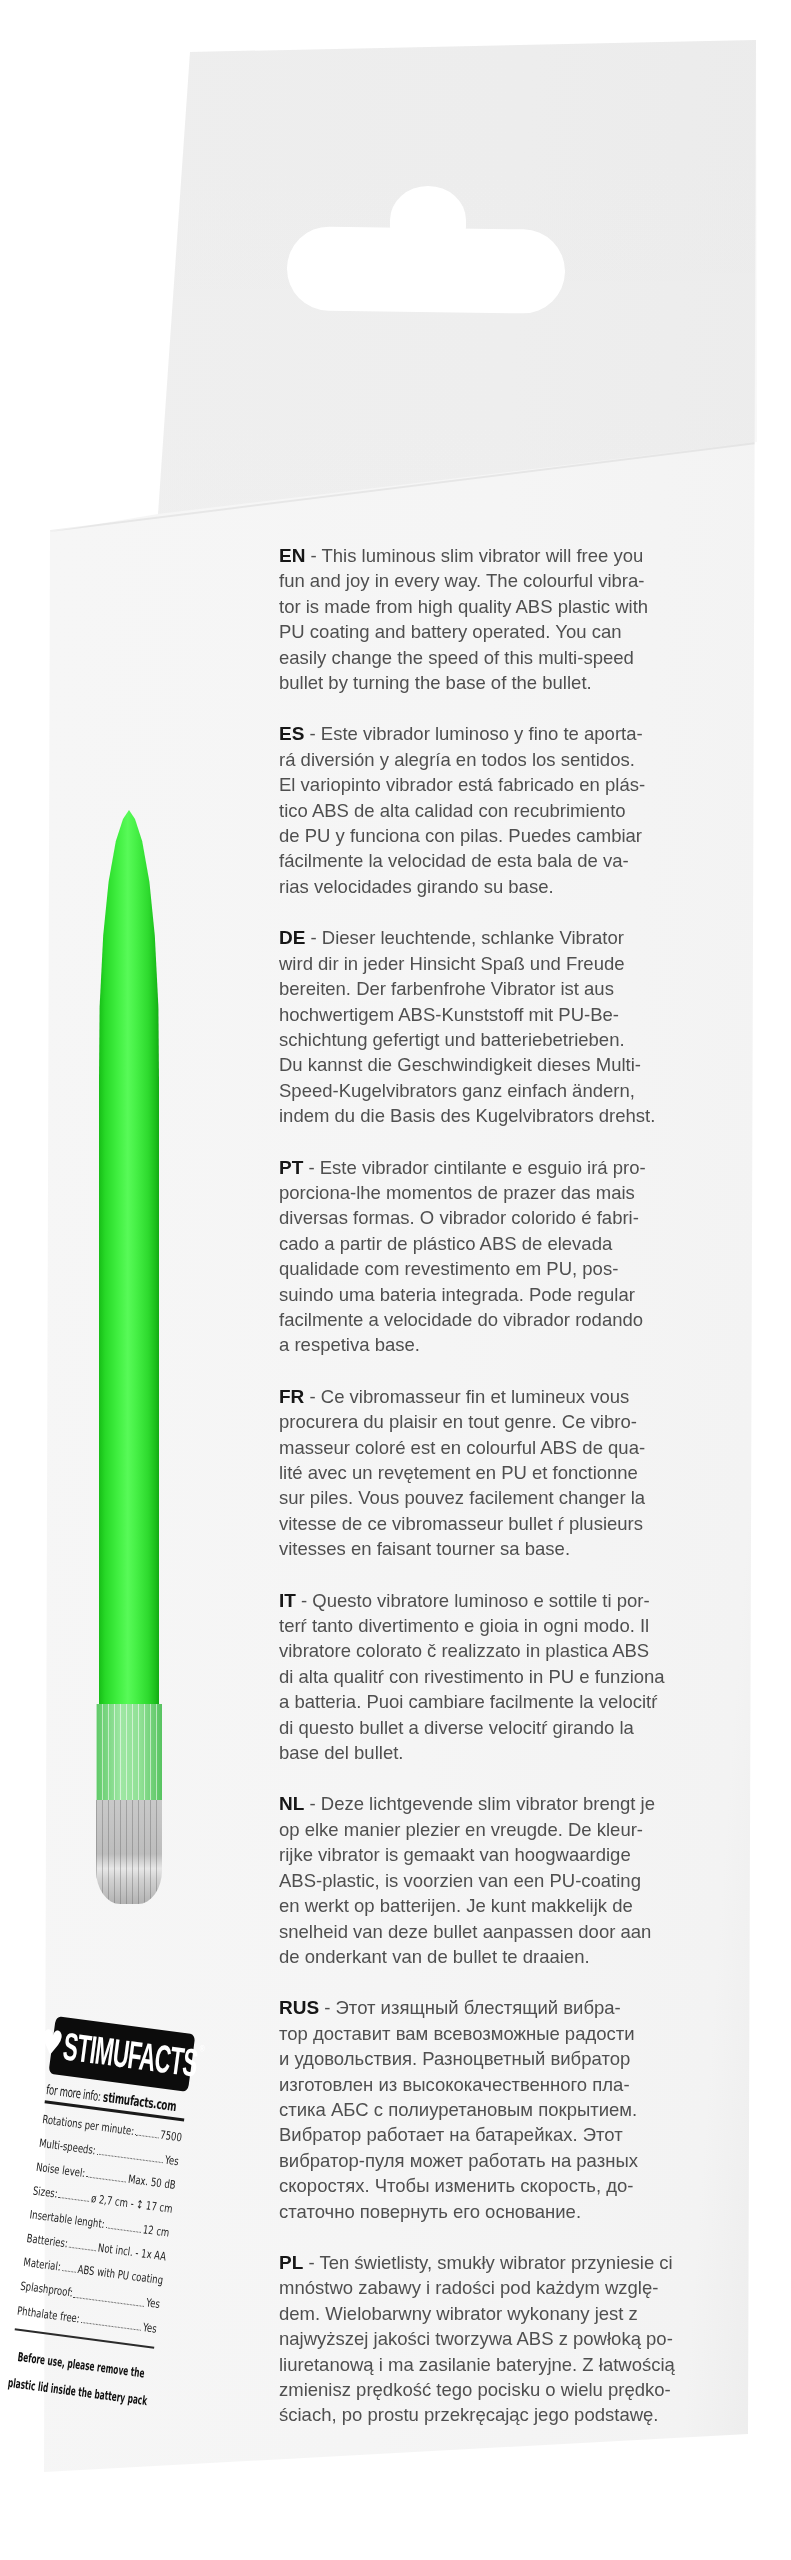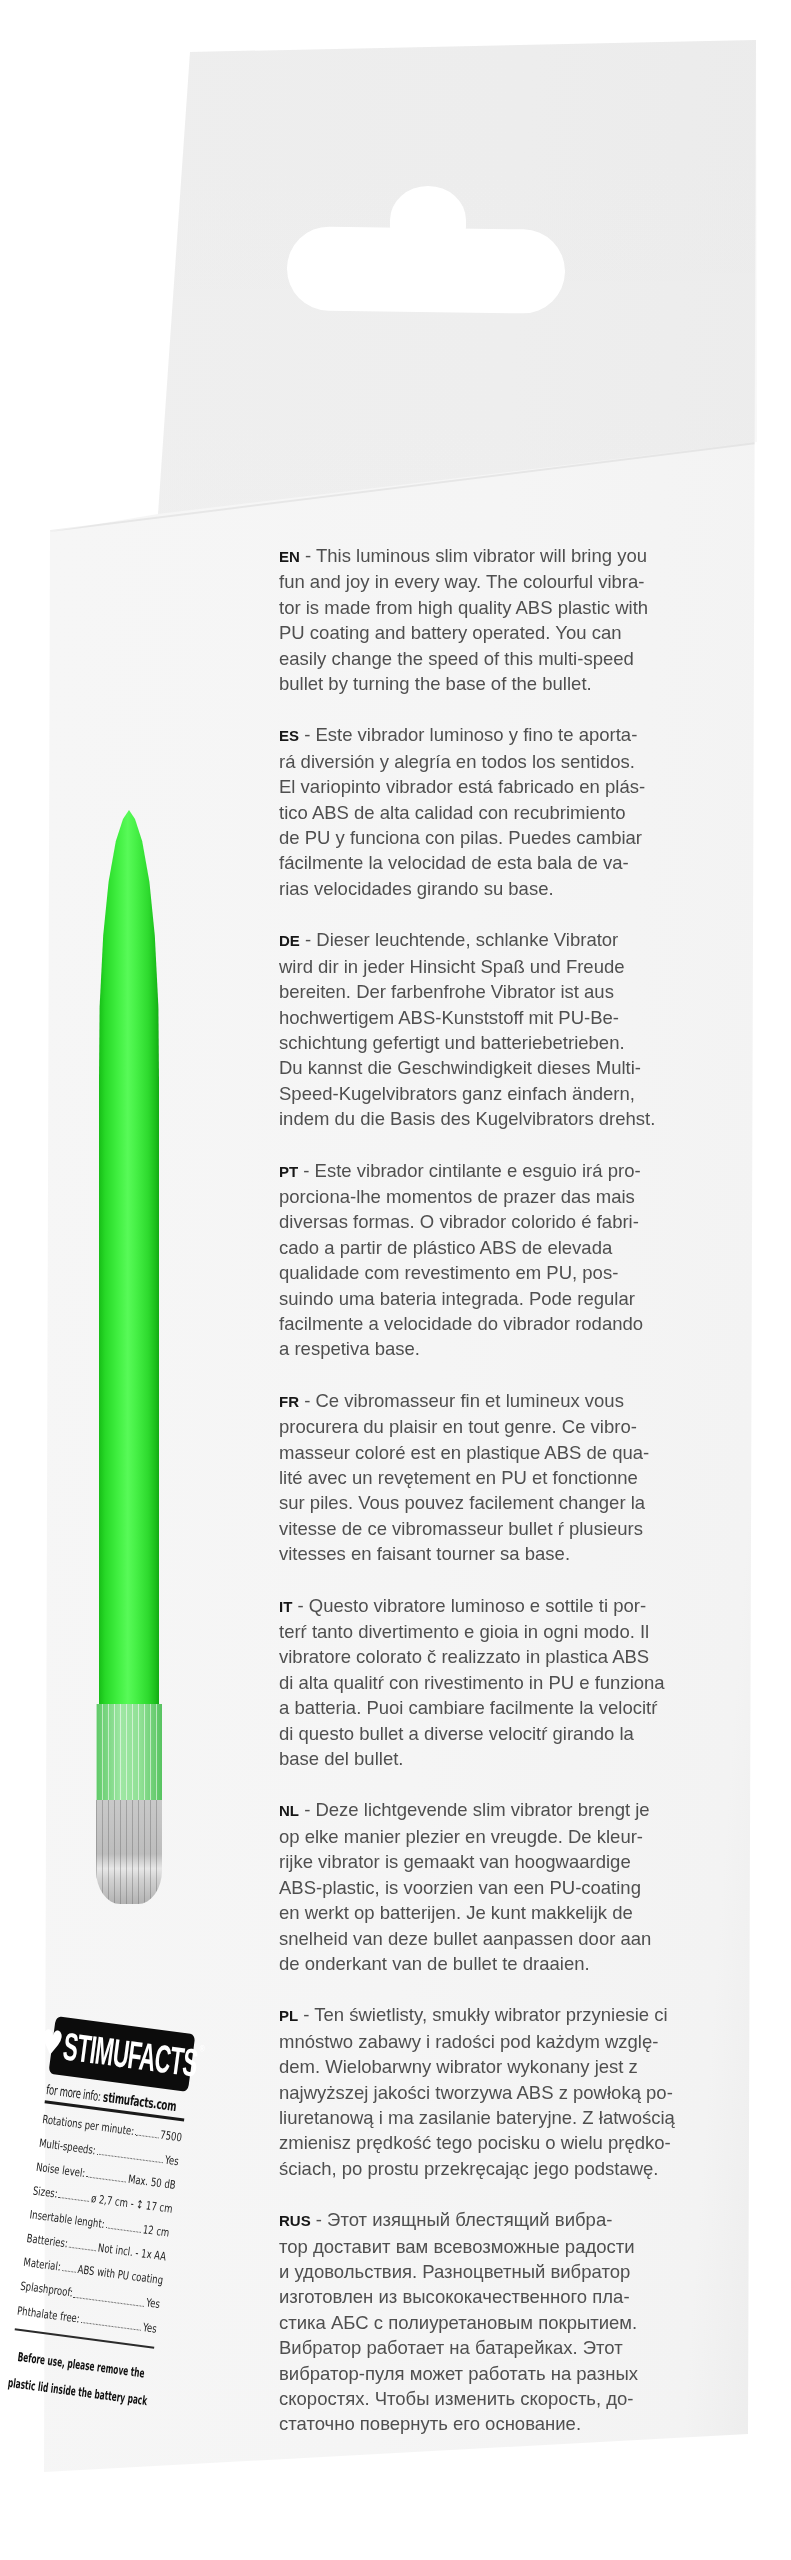--- a/index.html
+++ b/index.html
@@ -60,21 +60,21 @@
   .leader{flex:1;border-bottom:1.5px dotted #4a4a4a;margin:0 2px 2px;min-width:4px;}
   .sdivider{border-bottom:2.5px solid #2b2b2b;margin:2px 0 12px;}
   .warning{width:238px;transform:scaleX(0.8);transform-origin:0 0;
     font-weight:bold;font-size:12.5px;line-height:27px;white-space:pre-line;
     text-align:center;color:#101010;}
 
   
   .paras{position:absolute;left:279px;top:543px;width:420px;}
   .para{margin:0 0 26px 0;font-size:18.5px;line-height:25.4px;color:#4f4f4f;
     text-align:justify;}
-  .lang{font-weight:bold;color:#171717;font-size:15px;}
+  .lang{font-weight:bold;color:#171717;font-size:19px;}
   .ptext{white-space:pre-line;}
 </style>
 </head>
 <body>
 
 <div class="scene">
 
   <div class="box-shape"></div>
   <div class="tab-shade"></div>
   <div class="crease"></div>
@@ -144,21 +144,21 @@
           <span class="leader"></span>
           <span class="sval">Yes</span>
         </div>
     </div>
     <div class="sdivider"></div>
     <div class="warning">Before use, please remove the
 plastic lid inside the battery pack</div>
   </div>
 
   <div class="paras">
-    <p class="para"><b class="lang">EN</b> <span class="ptext">- This luminous slim vibrator will bring you
+    <p class="para"><b class="lang">EN</b> <span class="ptext">- This luminous slim vibrator will free you
 fun and joy in every way. The colourful vibra-
 tor is made from high quality ABS plastic with
 PU coating and battery operated. You can
 easily change the speed of this multi-speed
 bullet by turning the base of the bullet.</span></p>
     <p class="para"><b class="lang">ES</b> <span class="ptext">- Este vibrador luminoso y fino te aporta-
 rá diversión y alegría en todos los sentidos.
 El variopinto vibrador está fabricado en plás-
 tico ABS de alta calidad con recubrimiento
 de PU y funciona con pilas. Puedes cambiar
@@ -175,50 +175,50 @@
     <p class="para"><b class="lang">PT</b> <span class="ptext">- Este vibrador cintilante e esguio irá pro-
 porciona-lhe momentos de prazer das mais
 diversas formas. O vibrador colorido é fabri-
 cado a partir de plástico ABS de elevada
 qualidade com revestimento em PU, pos-
 suindo uma bateria integrada. Pode regular
 facilmente a velocidade do vibrador rodando
 a respetiva base.</span></p>
     <p class="para"><b class="lang">FR</b> <span class="ptext">- Ce vibromasseur fin et lumineux vous
 procurera du plaisir en tout genre. Ce vibro-
-masseur coloré est en plastique ABS de qua-
+masseur coloré est en colourful ABS de qua-
 lité avec un revętement en PU et fonctionne
 sur piles. Vous pouvez facilement changer la
 vitesse de ce vibromasseur bullet ŕ plusieurs
 vitesses en faisant tourner sa base.</span></p>
     <p class="para"><b class="lang">IT</b> <span class="ptext">- Questo vibratore luminoso e sottile ti por-
 terŕ tanto divertimento e gioia in ogni modo. Il
 vibratore colorato č realizzato in plastica ABS
 di alta qualitŕ con rivestimento in PU e funziona
 a batteria. Puoi cambiare facilmente la velocitŕ
 di questo bullet a diverse velocitŕ girando la
 base del bullet.</span></p>
     <p class="para"><b class="lang">NL</b> <span class="ptext">- Deze lichtgevende slim vibrator brengt je
 op elke manier plezier en vreugde. De kleur-
 rijke vibrator is gemaakt van hoogwaardige
 ABS-plastic, is voorzien van een PU-coating
 en werkt op batterijen. Je kunt makkelijk de
 snelheid van deze bullet aanpassen door aan
 de onderkant van de bullet te draaien.</span></p>
-    <p class="para"><b class="lang">PL</b> <span class="ptext">- Ten świetlisty, smukły wibrator przyniesie ci
-mnóstwo zabawy i radości pod każdym wzglę-
-dem. Wielobarwny wibrator wykonany jest z
-najwyższej jakości tworzywa ABS z powłoką po-
-liuretanową i ma zasilanie bateryjne. Z łatwością
-zmienisz prędkość tego pocisku o wielu prędko-
-ściach, po prostu przekręcając jego podstawę.</span></p>
     <p class="para"><b class="lang">RUS</b> <span class="ptext">- Этот изящный блестящий вибра-
 тор доставит вам всевозможные радости
 и удовольствия. Разноцветный вибратор
 изготовлен из высококачественного пла-
 стика АБС с полиуретановым покрытием.
 Вибратор работает на батарейках. Этот
 вибратор-пуля может работать на разных
 скоростях. Чтобы изменить скорость, до-
 статочно повернуть его основание.</span></p>
+    <p class="para"><b class="lang">PL</b> <span class="ptext">- Ten świetlisty, smukły wibrator przyniesie ci
+mnóstwo zabawy i radości pod każdym wzglę-
+dem. Wielobarwny wibrator wykonany jest z
+najwyższej jakości tworzywa ABS z powłoką po-
+liuretanową i ma zasilanie bateryjne. Z łatwością
+zmienisz prędkość tego pocisku o wielu prędko-
+ściach, po prostu przekręcając jego podstawę.</span></p>
   </div>
 
 </div>
 
 </body></html>

